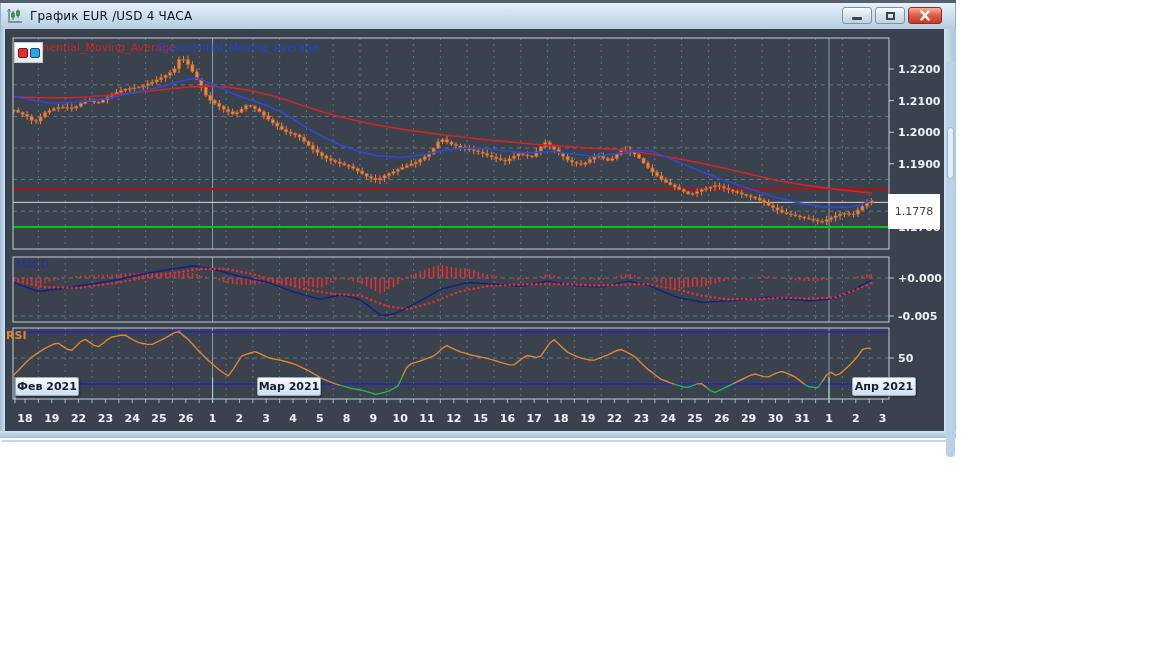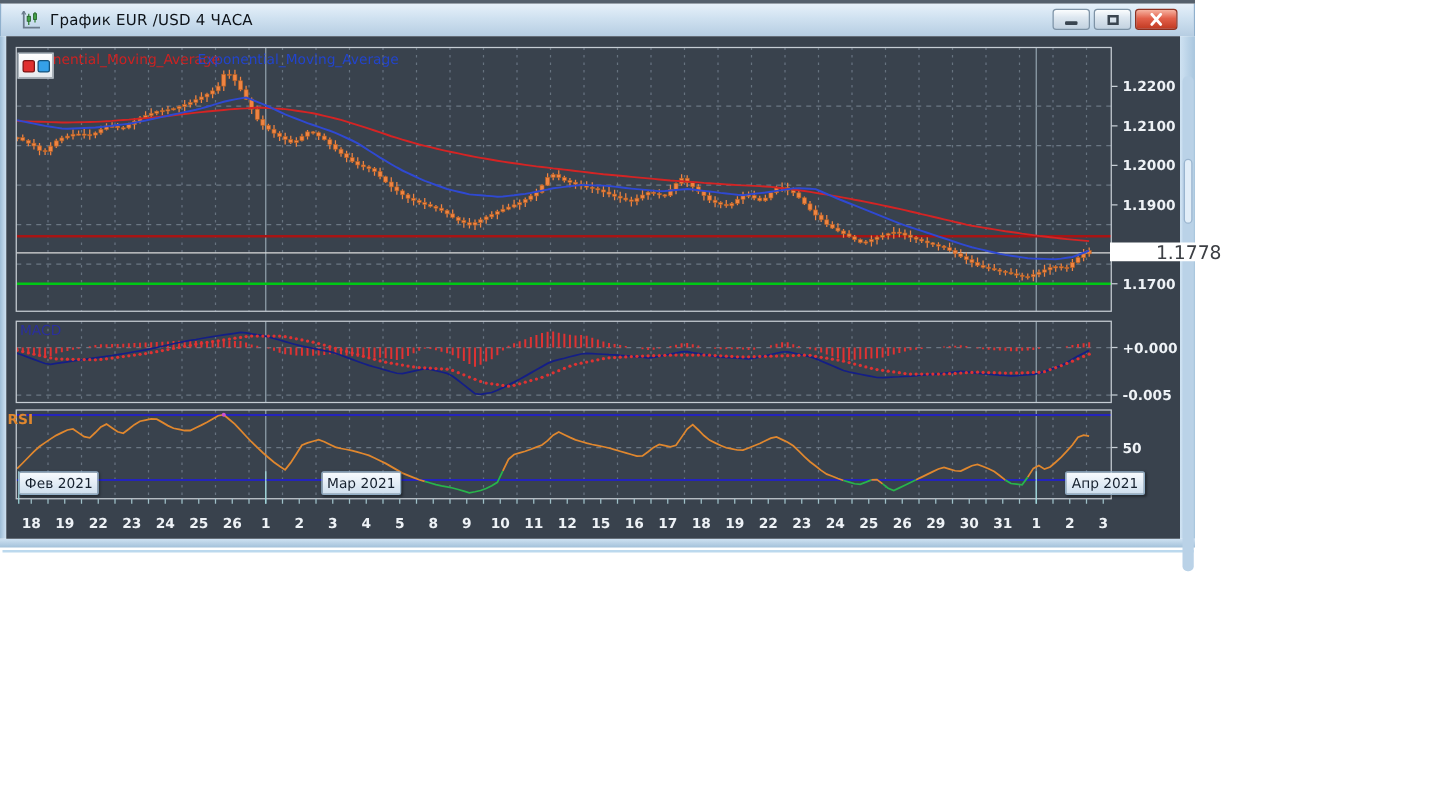--- a/index.html
+++ b/index.html
@@ -2,21 +2,21 @@
 <html><head>
 <meta charset="utf-8">
 <style>
   html,body{margin:0;padding:0;background:#ffffff;width:1152px;height:648px;overflow:hidden;
     font-family:"DejaVu Sans",sans-serif;}
   .window{position:absolute;left:0;top:0;width:956px;height:438px;}
   .win-topline{position:absolute;left:0;top:0;width:956px;height:3px;background:#55606c;}
   .titlebar{position:absolute;left:0;top:3px;width:956px;height:26px;
     background:linear-gradient(#e7f1fa,#cfe1f0 45%,#b6cde2);
     border-left:1px solid #8fb0cd;border-right:1px solid #8fb0cd;
-    display:flex;align-items:center;box-sizing:border-box;padding-left:15px;}
+    display:flex;align-items:center;box-sizing:border-box;padding-left:5px;}
   .titlebar .title{font-size:12px;color:#0d1218;margin-left:6px;letter-spacing:.2px;}
   .app-icon{width:18px;height:16px;display:inline-block;}
   .winbtns{position:absolute;right:13px;top:4px;display:flex;gap:3px;}
   .wbtn{width:30px;height:17px;border:1px solid #7e93a6;border-radius:3px;
     background:linear-gradient(#fbfdfe,#dde7f0 40%,#c3d2e0);
     display:flex;align-items:center;justify-content:center;box-sizing:border-box;cursor:default;}
   .wbtn.close{width:34px;background:linear-gradient(#f6b2a0,#e2604a 45%,#c13a22);border-color:#8e3020;}
   .glyph-min{width:10px;height:3px;background:#3a4550;border-radius:1px;margin-top:6px;}
   .glyph-max{width:9px;height:8px;border:2px solid #3a4550;box-sizing:border-box;background:transparent;}
   .border-l{position:absolute;left:0;top:29px;width:5px;height:402px;background:linear-gradient(90deg,#9dbcd6,#cfe2f2);}
@@ -30,25 +30,25 @@
     border:1px solid #9ab5cf;border-radius:4px;box-sizing:border-box;}
   .legend-red{position:absolute;left:10px;top:12px;color:#cc2222;font-size:11px;white-space:nowrap;z-index:2;}
   .legend-blue{position:absolute;left:153px;top:12px;color:#2244cc;font-size:11px;white-space:nowrap;z-index:2;}
   .legend-chip{position:absolute;left:9px;top:13px;width:27px;height:19px;background:linear-gradient(#ffffff,#e4e9ee);
     border:1px solid #c2ccd4;z-index:3;display:flex;align-items:center;justify-content:center;gap:2px;}
   .chip{width:10px;height:10px;border-radius:2px;box-sizing:border-box;}
   .chip.red{background:#e03030;border:1px solid #7c1414;}
   .chip.blue{background:#35a0e8;border:1px solid #14527c;}
   .macd-label{position:absolute;left:11px;top:229px;color:#2a2f9e;font-size:11px;font-weight:normal;z-index:2;}
   .rsi-label{position:absolute;left:1px;top:300px;color:#e0872e;font-size:11px;font-weight:bold;z-index:2;}
-  .price-tag{position:absolute;left:883px;top:165px;width:52px;height:15px;background:#ffffff;
-    color:#3c3f44;font-size:15px;display:flex;align-items:center;justify-content:center;z-index:4;padding-left:37px;}
+  .price-tag{position:absolute;left:883px;top:165px;width:52px;height:35px;background:#ffffff;
+    color:#3c3f44;font-size:11px;display:flex;align-items:center;justify-content:center;z-index:4;}
   .month-tag{position:absolute;top:348px;width:62px;height:17px;
     background:linear-gradient(#f8fbfe,#cfdfee);border:1px solid #93afc7;border-radius:2px;
-    color:#15202e;font-size:11px;font-weight:normal;display:flex;align-items:center;justify-content:center;
+    color:#15202e;font-size:11px;font-weight:bold;display:flex;align-items:center;justify-content:center;
     z-index:4;box-shadow:1px 1px 2px rgba(0,0,0,.35);}
   .month-feb{left:10px;} .month-mar{left:208px;margin-left:44px;} .month-apr{left:847px;}
 </style>
 </head>
 <body>
 
 <div class="window">
   <div class="win-topline"></div>
 
   <div class="titlebar">

